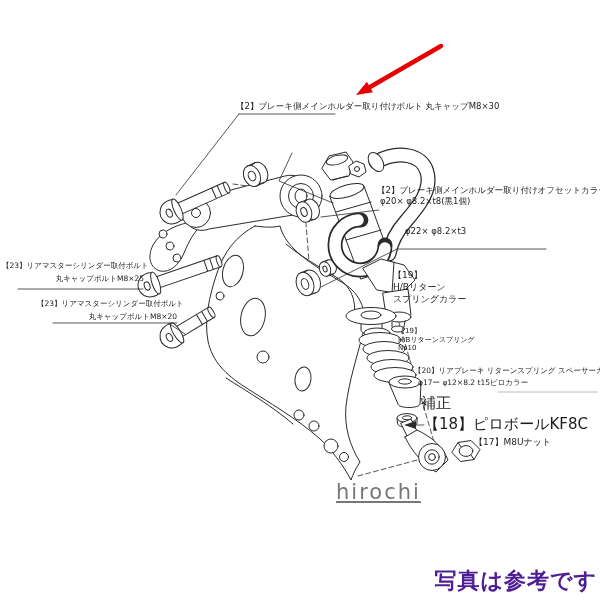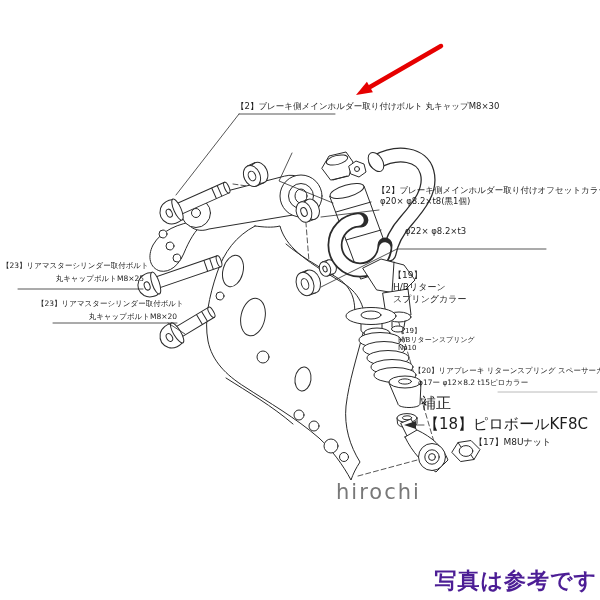--- a/index.html
+++ b/index.html
@@ -249,17 +249,17 @@
 <div class="lbl" style="left:2px;top:259px;width:142px;text-align:right;font-size:7.5px;line-height:13px">
   <div>【23】リアマスターシリンダー取付ボルト</div>
   <div>丸キャップボルトM8×25</div>
 </div>
 
 <div class="lbl" style="left:37px;top:297px;width:140px;text-align:right;font-size:7.5px;line-height:13px">
   <div>【23】リアマスターシリンダー取付ボルト</div>
   <div>丸キャップボルトM8×20</div>
 </div>
 
-<div class="watermark" style="color: rgb(120, 120, 120);">hirochi</div>
+<div class="watermark" style="color: rgb(120, 120, 120); text-decoration: underline;">hirochi</div>
 
 <div class="caption">写真は参考です</div>
 
 </div>
 
 </body></html>

